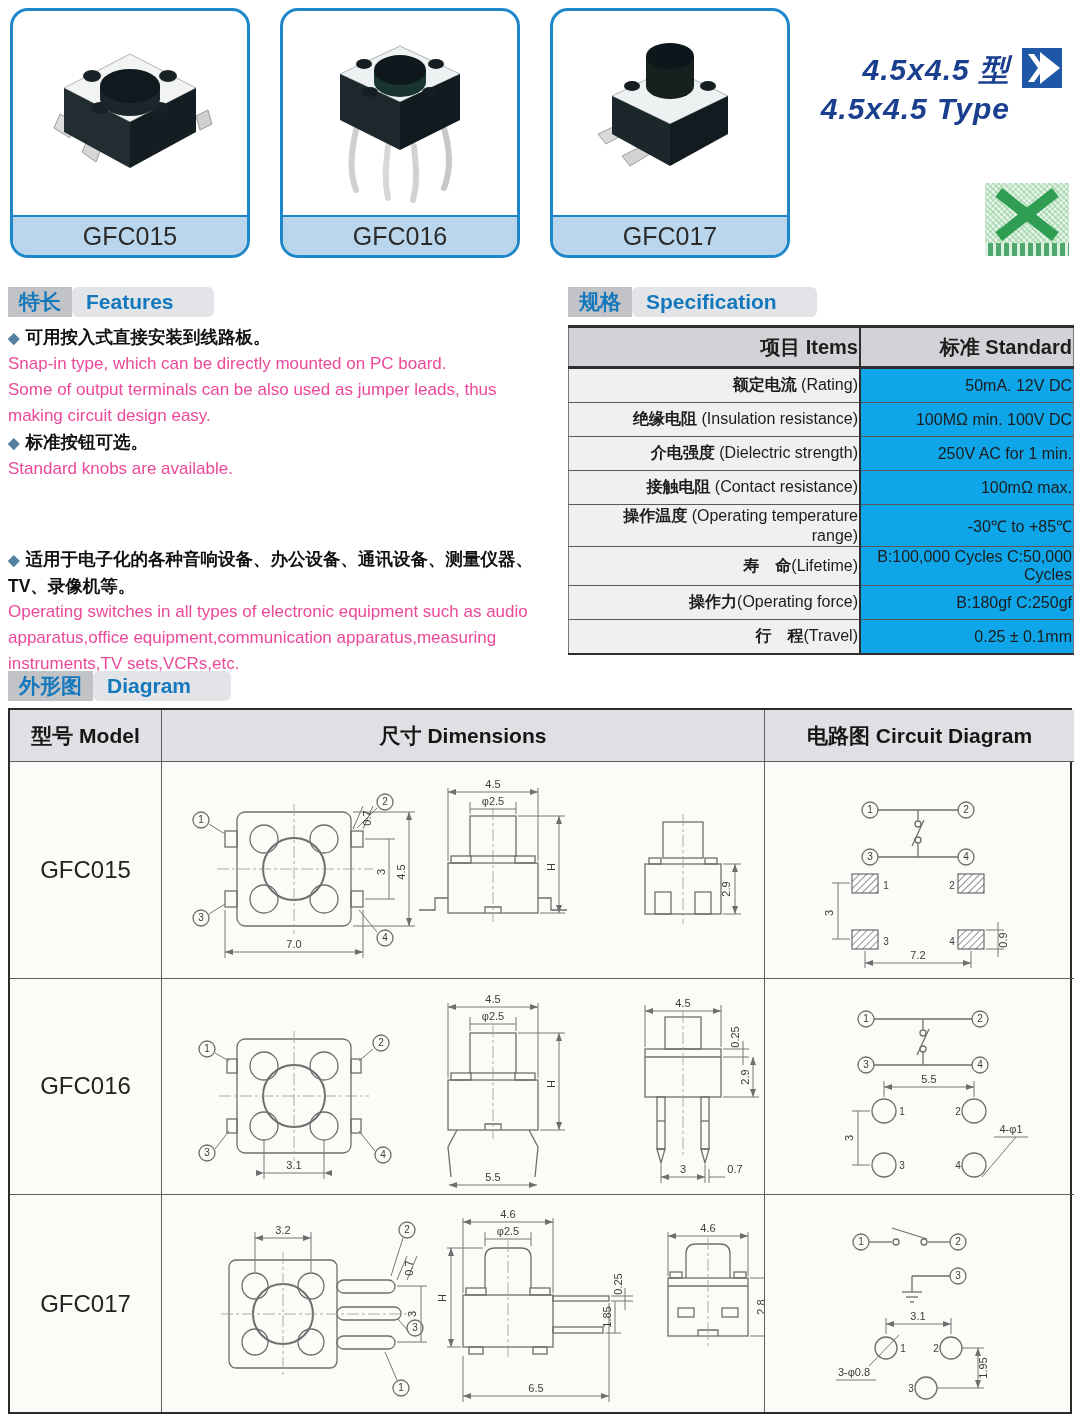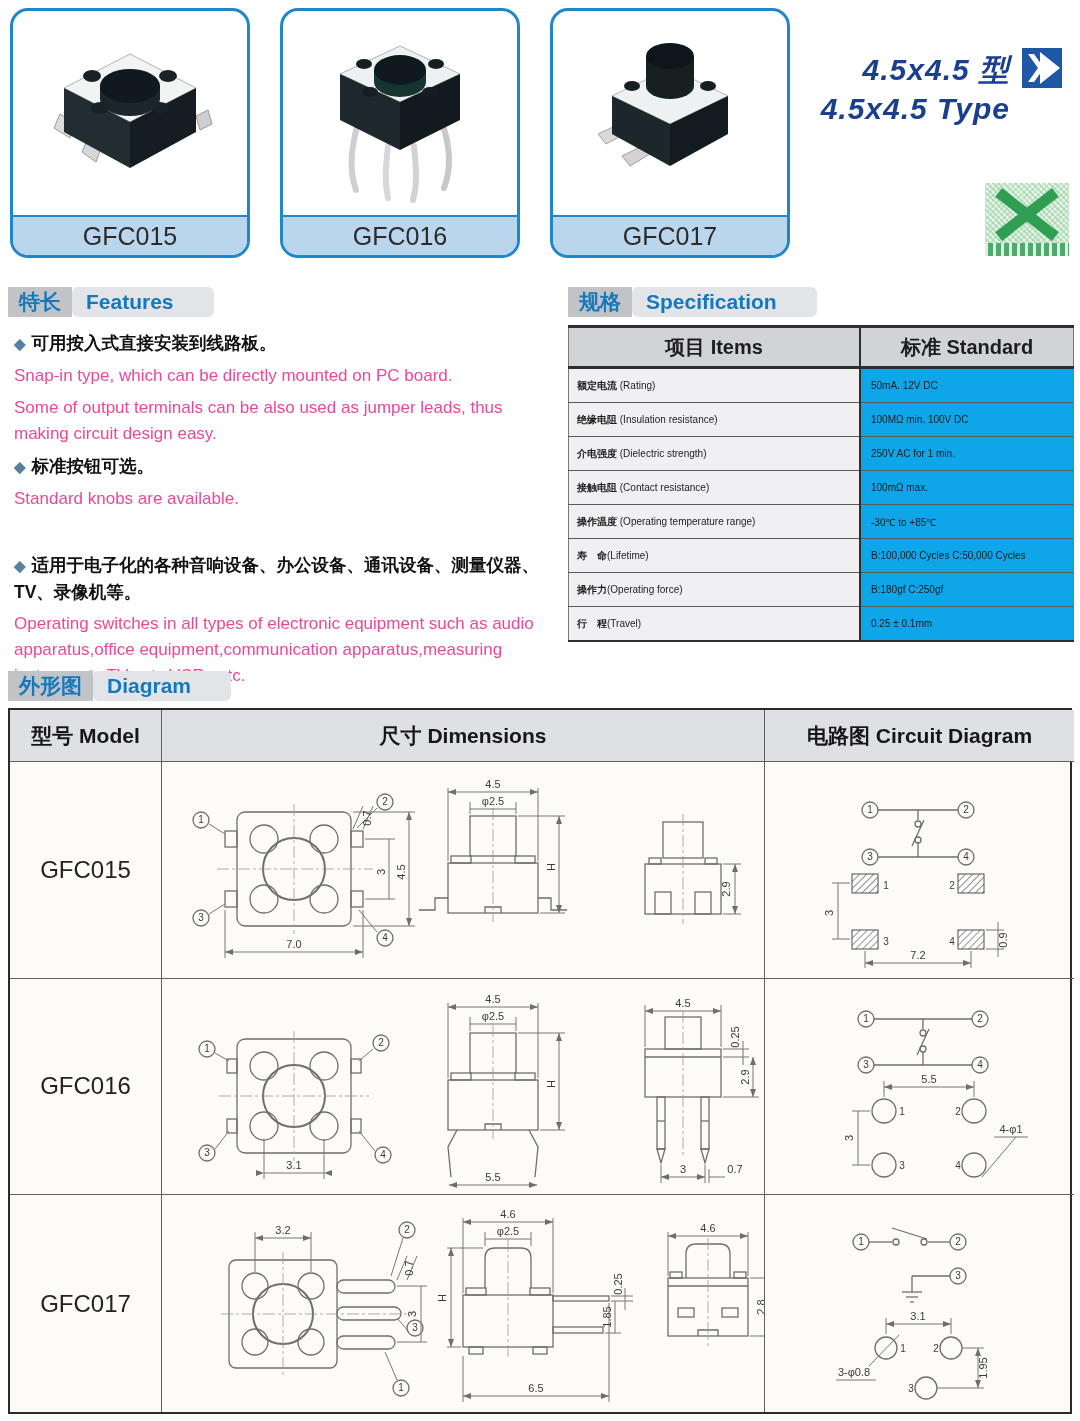--- a/index.html
+++ b/index.html
@@ -32,32 +32,32 @@
 
   
   .sec-head{position:absolute;height:30px;display:flex;align-items:stretch;}
   .sec-head .cn{background:#c2c3c7;color:#1478bd;font-weight:bold;font-size:21px;
         display:flex;align-items:center;padding:0 11px;}
   .sec-head .en{background:#e3e4e8;color:#1478bd;font-weight:bold;font-size:21px;
         display:flex;align-items:center;padding:0 40px 0 14px;border-radius:6px;}
 
   
   .txtblock{position:absolute;left:8px;width:552px;}
-  .txtblock p{margin:6px;}
+  .txtblock p{margin:0;}
   .bcn{font-weight:bold;font-size:17.5px;color:#111;line-height:26px;margin-bottom:1px;}
   .bcn .dia{color:#55809f;font-size:15px;margin-right:6px;}
   .ben{font-size:17px;color:#ec4899;line-height:26px;margin-bottom:2px;}
 
   
   .spec{position:absolute;left:568px;top:325px;width:506px;border-collapse:collapse;
         border-top:3px solid #2e2e2e;border-bottom:2px solid #2e2e2e;
-        border-left:1px solid #7a7a7a;border-right:1px solid #7a7a7a;}
+        border-left:1px solid #7a7a7a;border-right:1px solid #7a7a7a;text-align:right;}
   .spec th{background:#d2d3d6;font-size:20px;font-weight:bold;color:#1d1d1d;height:36px;
         border-bottom:3px solid #2e2e2e;}
-  .spec td{height:31px;font-size:10px;border-top:1.5px solid #5a5a5a;}
+  .spec td{height:31px;font-size:16px;border-top:1.5px solid #5a5a5a;}
   .spec td.item{background:#f0f0f3;padding-left:8px;width:281px;}
   .spec td.item .cn{font-weight:bold;}
   .spec .divl{border-left:2px solid #2e2e2e;}
   .spec td.std{background:#0ea5e9;padding-left:10px;}
   .spec tr.first td{border-top:none;}
 
   
   .dg{position:absolute;left:8px;top:708px;width:1064px;height:706px;box-sizing:border-box;
       border:2.5px solid #2b2b2b;display:grid;grid-template-columns:152px 603px 309px;
       grid-template-rows:52px 1fr 1fr 1fr;background:#fcfbf7;}

